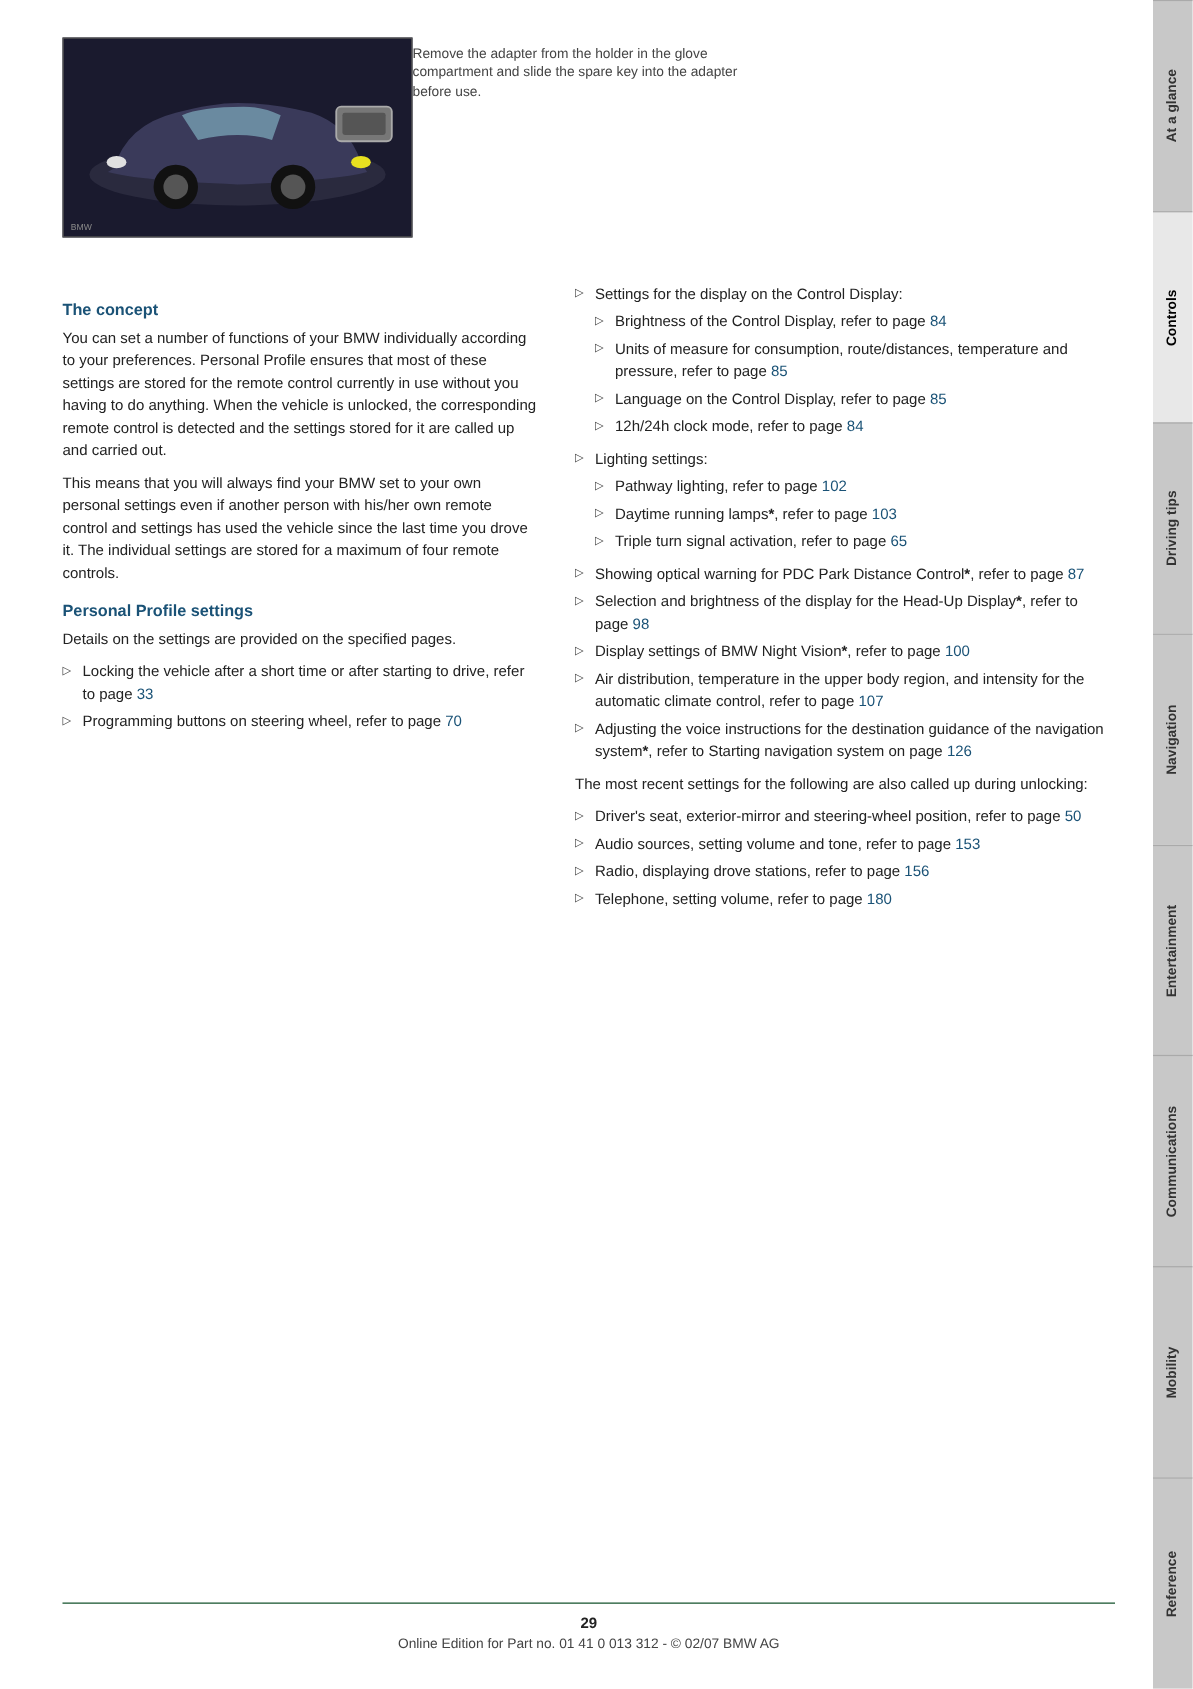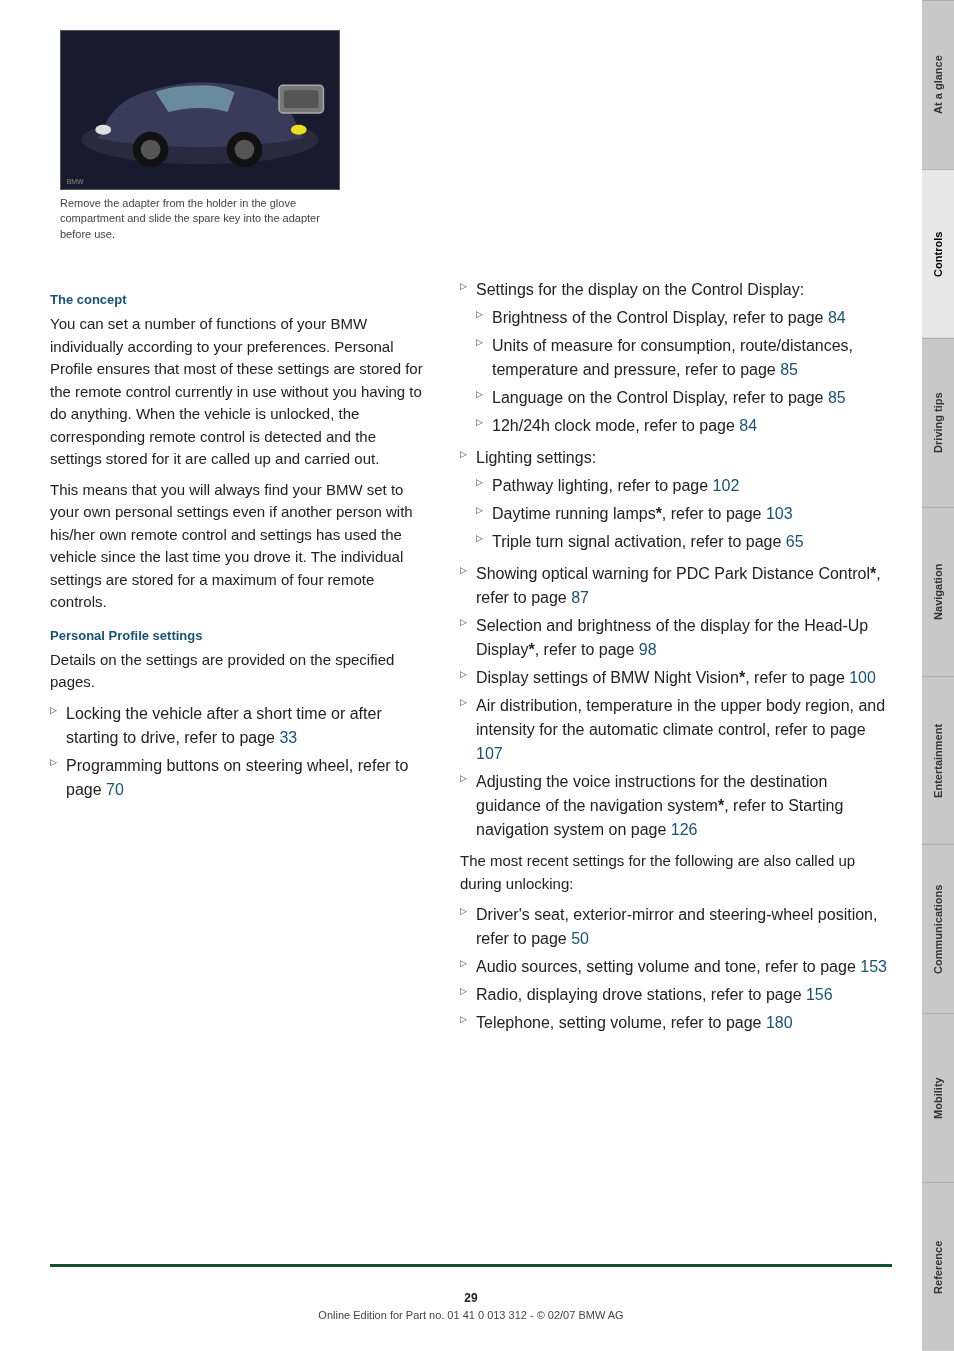--- a/index.html
+++ b/index.html
@@ -107,34 +107,34 @@
 
     .subsection-title {
       font-size: 13px;
       font-weight: bold;
       color: #1a5276;
       margin-top: 14px;
       margin-bottom: 6px;
     }
 
     .body-text {
-      font-size: 15px;
+      font-size: 12px;
       color: #222;
       line-height: 1.5;
       margin-bottom: 8px;
     }
 
     
     .bullet-list {
       list-style: none;
       padding: 0;
       margin: 0 0 8px 0;
     }
     .bullet-list li {
-      font-size: 16px;
+      font-size: 12px;
       color: #222;
       line-height: 1.5;
       padding-left: 16px;
       position: relative;
       margin-bottom: 4px;
     }
     .bullet-list li::before {
       content: '▷';
       color: #444;
       font-size: 9px;
@@ -155,22 +155,22 @@
       text-decoration: none;
       text-align: center;
     }
 
     
     .footer {
       text-align: center;
       margin-top: 30px;
       font-size: 11px;
       color: #444;
-      border-top: 3px solid #14532d;
-      padding-top: 24px;
+      border-top: 1px solid #14532d;
+      padding-top: 8px;
     }
 
     .page-number {
       font-size: 12px;
       color: #222;
       font-weight: bold;
       display: block;
       margin-bottom: 4px;
     }
 
@@ -187,21 +187,21 @@
     }
   </style>
 </head>
 <body>
 
 <div class="main-content">
 
   <div class="top-section">
     <div class="image-area">
 
-      <div style="display:flex; flex-direction:column;margin-left:10px;">
+      <div style="display:flex; flex-direction:row;">
         <div class="car-image">
           <svg class="car-svg" viewBox="0 0 280 160" xmlns="http://www.w3.org/2000/svg">
 
             <rect width="280" height="160" fill="#1a1a2e"></rect>
 
             <ellipse cx="140" cy="110" rx="120" ry="25" fill="#2a2a3e"></ellipse>
             <path d="M40 105 Q50 70 90 60 Q120 52 140 52 Q170 52 200 60 Q230 70 240 100 L245 108 Q220 115 140 118 Q60 115 35 108 Z" fill="#3a3a5a"></path>
 
             <path d="M95 62 Q110 55 145 55 Q160 55 175 62 L168 82 Q155 78 140 78 Q125 78 108 82 Z" fill="#6a8aa0"></path>
 

